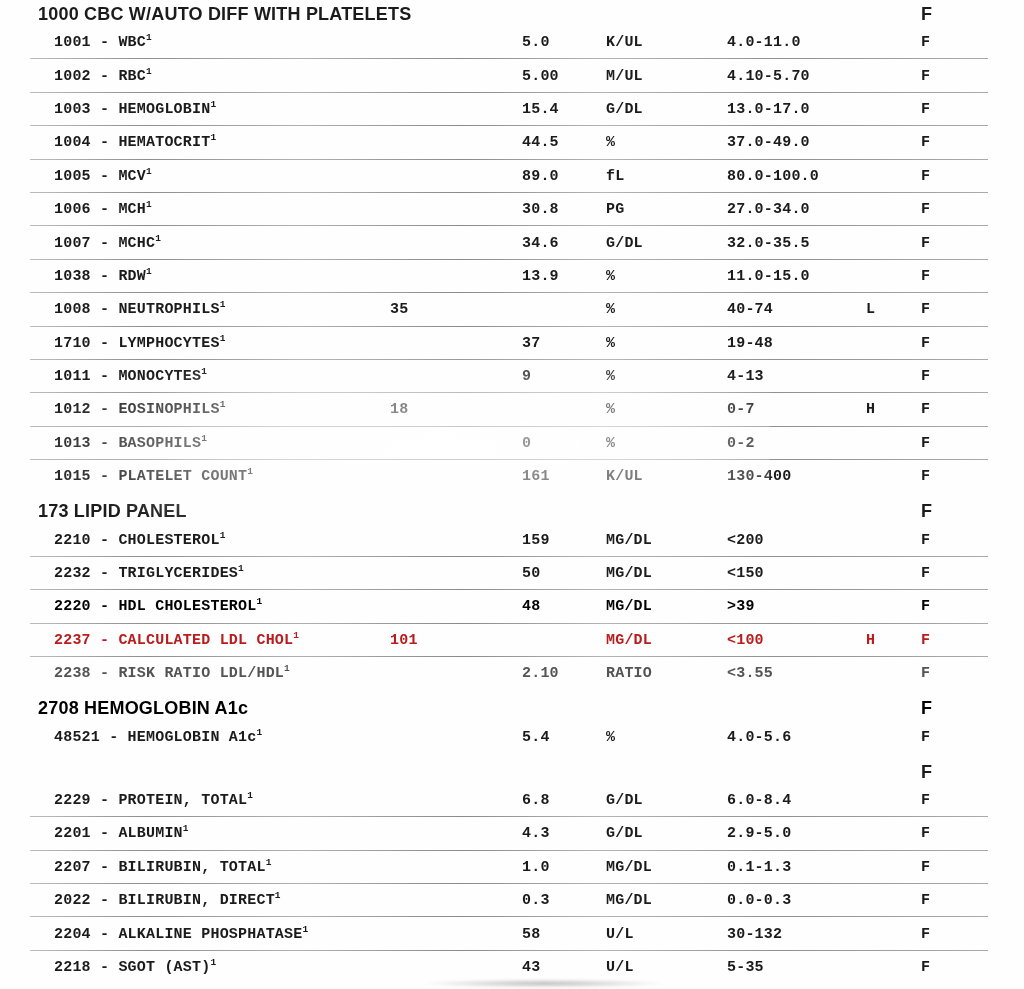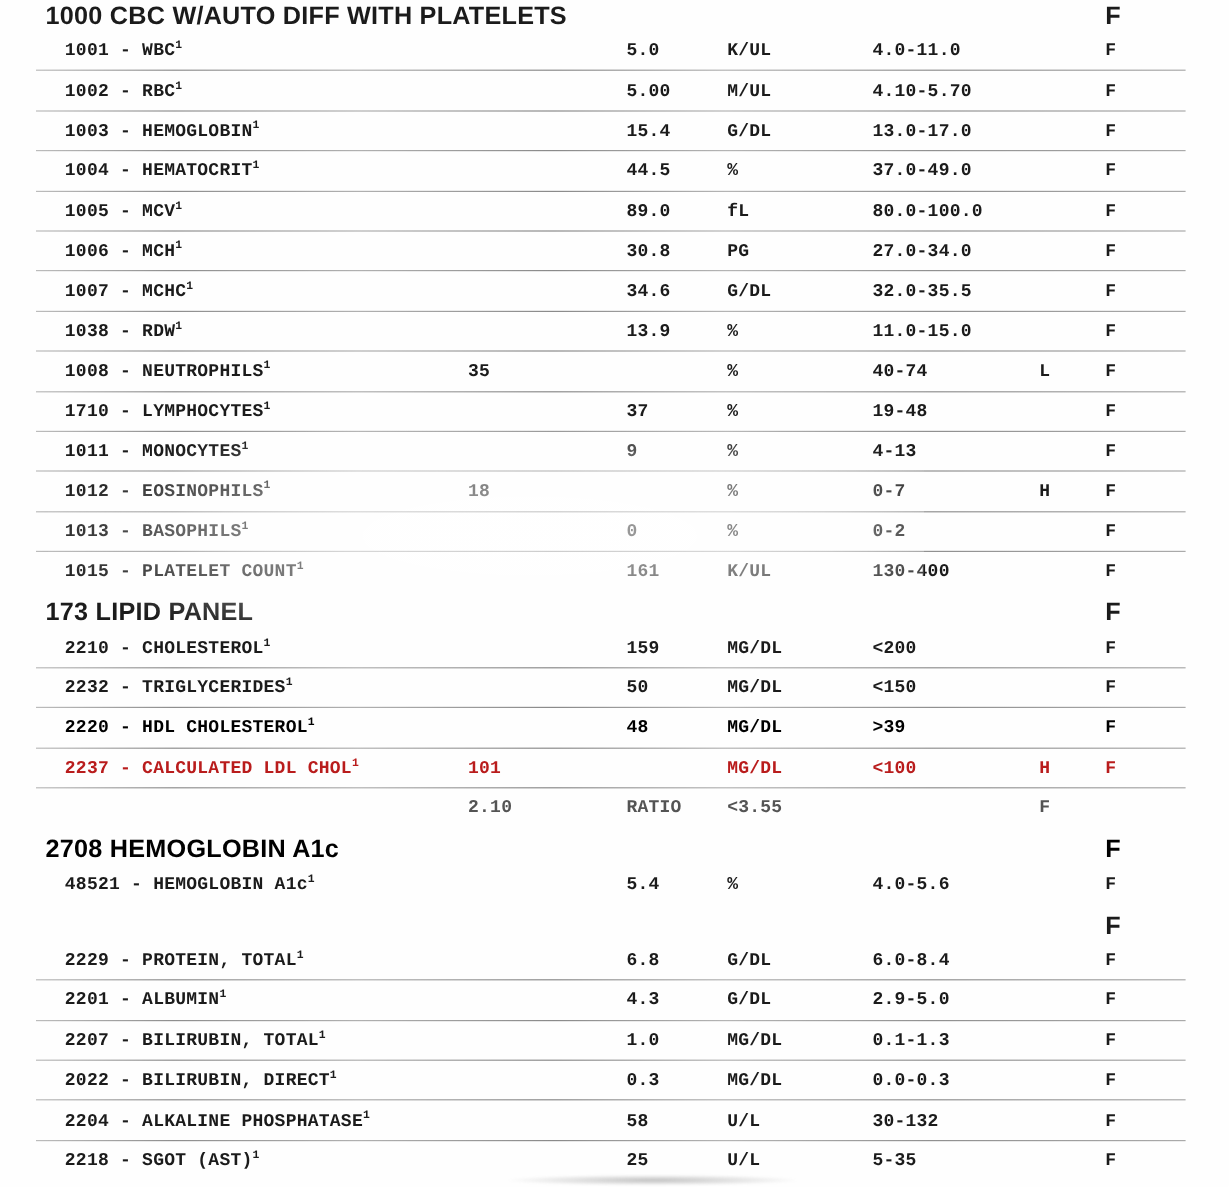--- a/index.html
+++ b/index.html
@@ -20,21 +20,21 @@
     box-sizing: border-box;
     padding-top: 2px;
     background: #fefefe;
   }
   .section-header {
     position: relative;
     height: 24px;
     line-height: 24px;
     padding-left: 38px;
     font-weight: 700;
-    font-size: 21px;
+    font-size: 18px;
     color: #1b1b1b;
     letter-spacing: 0.2px;
     white-space: nowrap;
   }
   .section-header:not(:first-child) { margin-top: 6px; }
   .section-header .status-cell {
     position: absolute;
     left: 921px;
     top: 0;
   }
@@ -283,20 +283,21 @@
     <span class="cell name-cell"><span>2237 - CALCULATED LDL CHOL</span><sup>1</sup></span>
     <span class="cell abn-cell">101</span>
     <span class="cell value-cell"></span>
     <span class="cell units-cell">MG/DL</span>
     <span class="cell range-cell">&lt;100</span>
     <span class="cell flag-cell">H</span>
     <span class="cell status-cell">F</span>
     <div class="sep"></div>
   </div>
       <div class="test-row tone-dim no-sep">
+    <span class="cell name-cell"><span>2238 - RISK RATIO LDL/HDL</span><sup>1</sup></span>
     <span class="cell abn-cell"></span>
     <span class="cell value-cell">2.10</span>
     <span class="cell units-cell">RATIO</span>
     <span class="cell range-cell">&lt;3.55</span>
     <span class="cell flag-cell"></span>
     <span class="cell status-cell">F</span>
 
   </div>
       <div class="section-header tone-muted">
     <span class="title-cell">2708 HEMOGLOBIN A1c</span><span class="status-cell">F</span>
@@ -360,21 +361,21 @@
     <span class="cell value-cell">58</span>
     <span class="cell units-cell">U/L</span>
     <span class="cell range-cell">30-132</span>
     <span class="cell flag-cell"></span>
     <span class="cell status-cell">F</span>
     <div class="sep"></div>
   </div>
       <div class="test-row tone-normal no-sep">
     <span class="cell name-cell"><span>2218 - SGOT (AST)</span><sup>1</sup></span>
     <span class="cell abn-cell"></span>
-    <span class="cell value-cell">25</span>
+    <span class="cell value-cell">43</span>
     <span class="cell units-cell">U/L</span>
     <span class="cell range-cell">5-35</span>
     <span class="cell flag-cell"></span>
     <span class="cell status-cell">F</span>
 
   </div>
     </div>
   <div class="fade-blob"></div>
   <div class="bottom-smudge"></div>
 </div>

